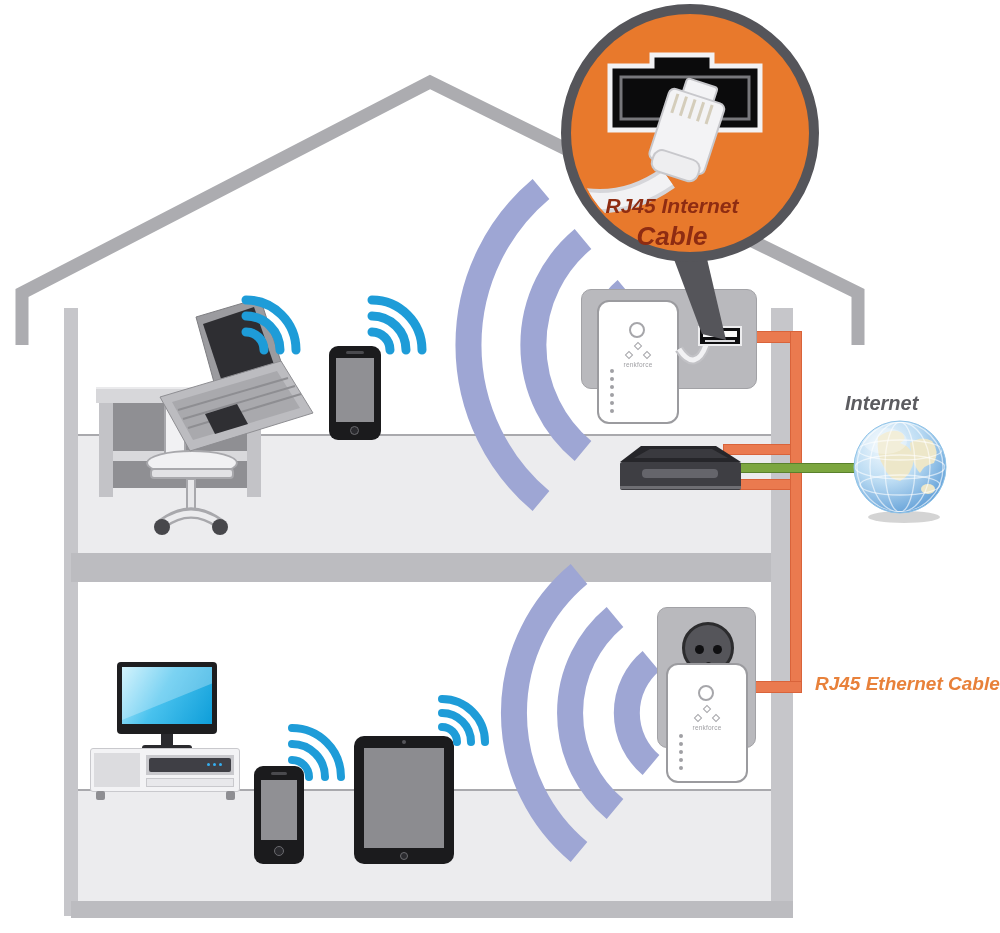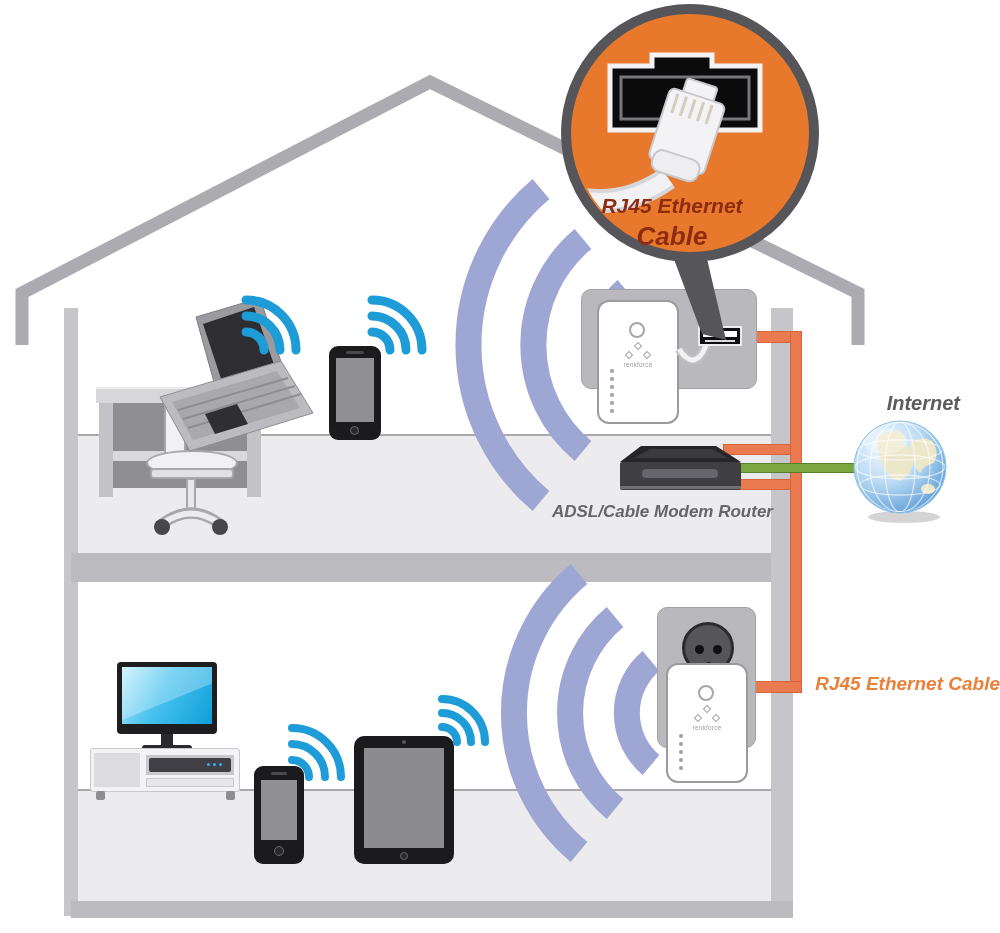--- a/index.html
+++ b/index.html
@@ -10,21 +10,21 @@
   .floorband{background:#ececee;border-top:2px solid #a9a9ad;box-sizing:border-box;}
   .slab{background:#bcbcc0;}
   .cable-o{background:#EA7A4F;border:1px solid #d9633a;box-sizing:border-box;}
   .cable-g{background:#7CA63F;border:1px solid #59812c;box-sizing:border-box;}
   .plate{background:#b9b9bd;border:1px solid #a2a2a6;border-radius:10px;box-sizing:border-box;}
   .adapter{background:#ffffff;border:2px solid #9b9b9f;border-radius:12px;box-sizing:border-box;}
   .ring{border:2px solid #a6a6aa;border-radius:50%;box-sizing:border-box;}
   .diam{position:absolute;width:6px;height:6px;border:1px solid #a6a6aa;transform:rotate(45deg);box-sizing:border-box;}
   .brand{font-size:6.5px;color:#a0a0a4;text-align:center;letter-spacing:.2px;}
   .led{width:4px;height:4px;border-radius:50%;background:#a0a0a4;margin-bottom:4px;}
-  .lbl{font-weight:bold;font-style:italic;text-align:right;}
+  .lbl{font-weight:bold;font-style:italic;text-align:left;}
   .lbl-gray{color:#66666A;}
   .callout-circle{background:#E8792C;border:10px solid #55555A;border-radius:50%;box-sizing:border-box;}
   .callout-text{color:#8E2C12;font-weight:bold;font-style:italic;text-align:center;}
   .phone{background:#1b1b1d;border-radius:9px;}
   .phone-screen{background:#909094;}
   .tv-screen{background:linear-gradient(120deg,#c3effc 0%,#49c2ee 45%,#0e9ed9 100%);overflow:hidden;}
 </style>
 </head>
 <body>
 
@@ -136,21 +136,20 @@
     <div class="abs" style="left:5px;top:12px;width:30px;height:2px;background:#d9d9dc;"></div>
   </div>
 
   <svg class="abs" style="left:0;top:0;" width="1000" height="933">
     <polygon points="641,446 716,446 741,462 620,462" fill="#26262a"></polygon>
     <polygon points="650,449 712,449 728,458 634,458" fill="#3a3a3f"></polygon>
     <rect x="620" y="462" width="121" height="28" rx="2" fill="#3e3e43"></rect>
     <rect x="642" y="469" width="76" height="9" rx="4" fill="#65656b"></rect>
     <rect x="620" y="486" width="121" height="3" fill="#6e6e73"></rect>
   </svg>
-  <div class="abs lbl lbl-gray" style="left:543px;top:502px;width:230px;font-size:17px;">ADSL/Cable Modem Router</div>
 
   <svg class="abs" style="left:840px;top:405px;" width="130" height="125" viewBox="0 0 130 125">
     <defs>
       <radialGradient id="gl" cx="35%" cy="28%" r="85%">
         <stop offset="0%" stop-color="#f4fafe"></stop>
         <stop offset="45%" stop-color="#bcdcf3"></stop>
         <stop offset="100%" stop-color="#4f93d2"></stop>
       </radialGradient>
       <clipPath id="gclip">
           <circle cx="60" cy="62" r="45"></circle>
@@ -263,16 +262,16 @@
           <line x1="664" y1="98" x2="664" y2="118"></line>
           <line x1="673" y1="98" x2="673" y2="118"></line>
           <line x1="682" y1="98" x2="682" y2="118"></line>
           <line x1="691" y1="98" x2="691" y2="118"></line>
           <line x1="700" y1="98" x2="700" y2="118"></line>
         </g>
         <rect x="660" y="156" width="48" height="22" rx="9" fill="#eeeef0" stroke="#c8c8cc" stroke-width="2"></rect>
       </g>
     </g>
   </svg>
-  <div class="abs callout-text" style="left:572px;top:194px;width:200px;font-size:21px;">RJ45 Ethernet</div>
+  <div class="abs callout-text" style="left:572px;top:194px;width:200px;font-size:21px;">RJ45 Internet</div>
   <div class="abs callout-text" style="left:572px;top:221px;width:200px;font-size:26px;">Cable</div>
 
 </div>
 
 </body></html>

